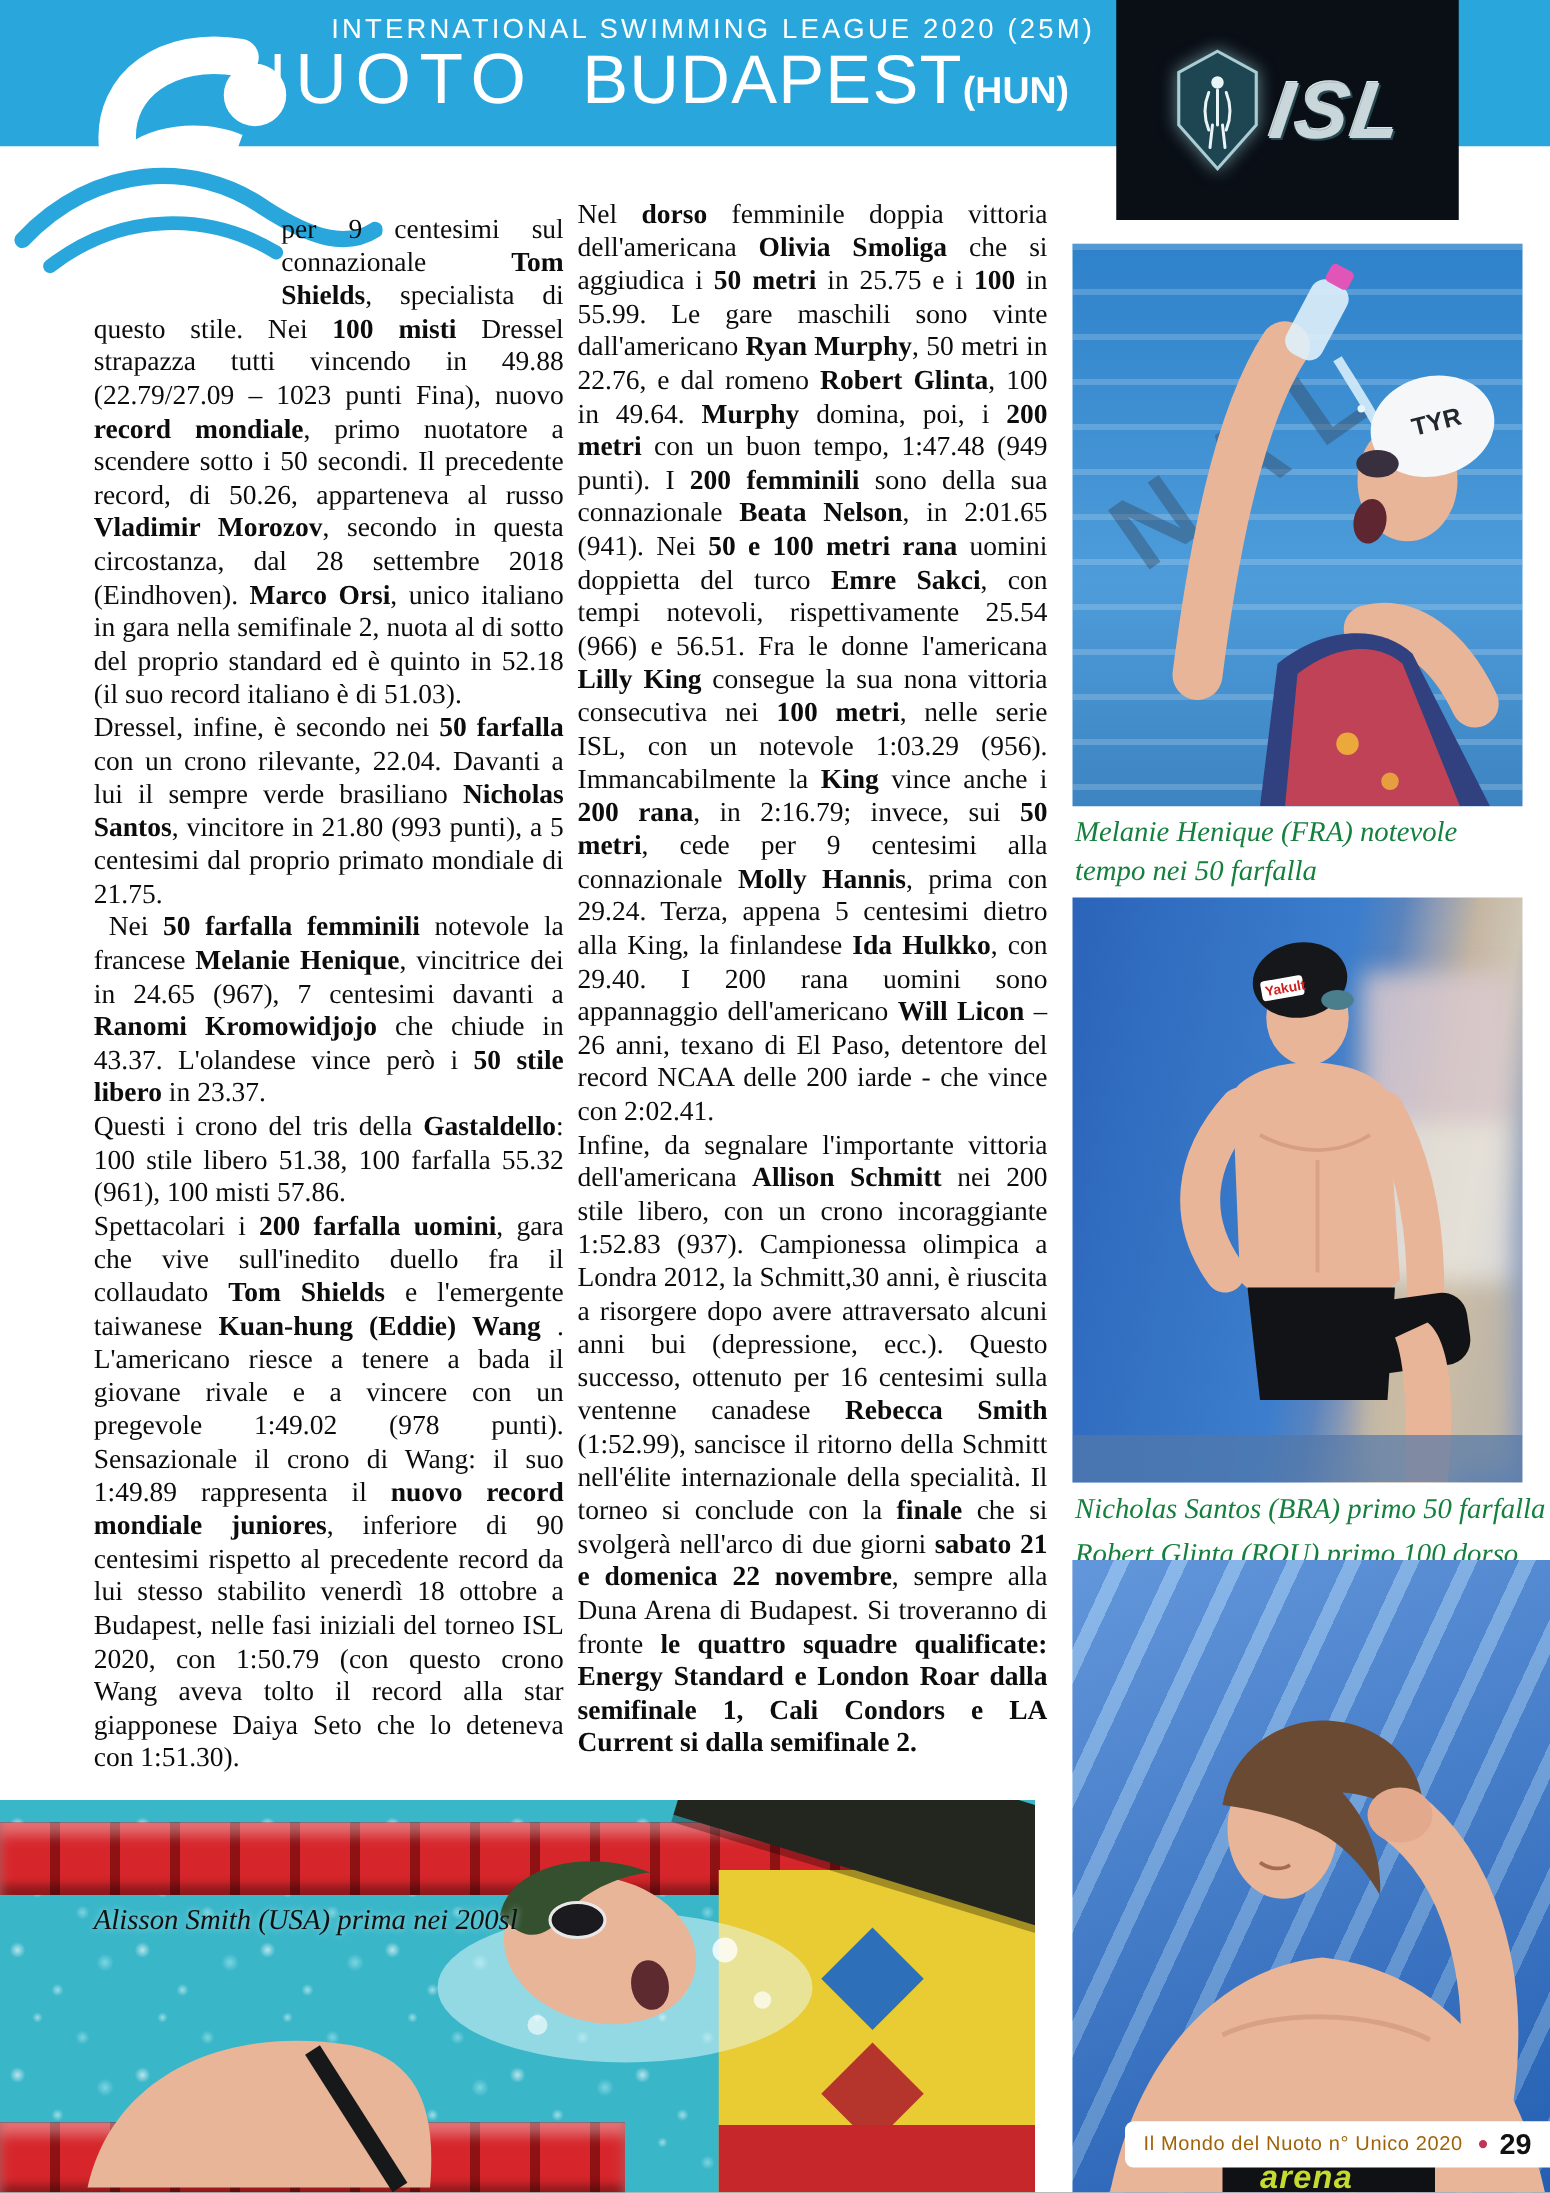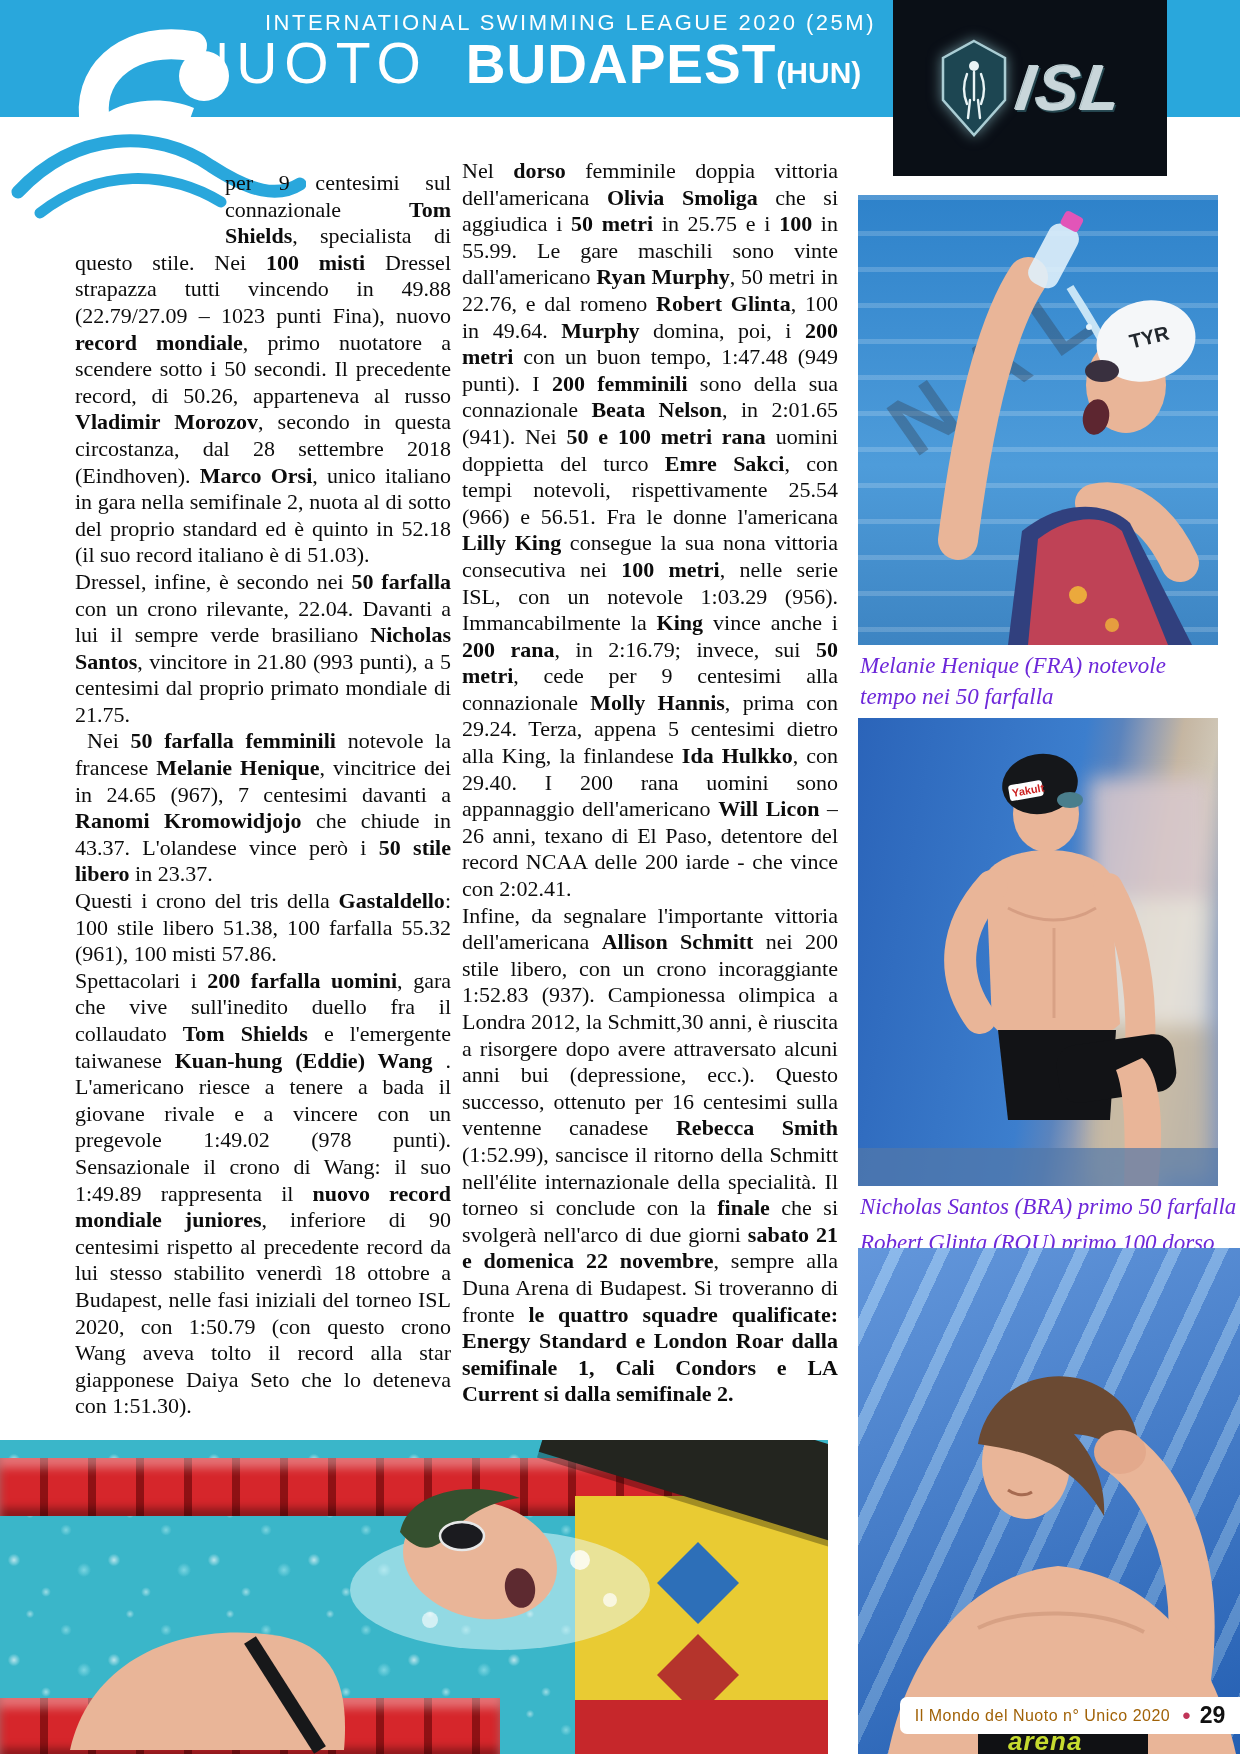--- a/index.html
+++ b/index.html
@@ -7,21 +7,21 @@
         font-family:"Liberation Serif","DejaVu Serif",serif;padding-left:31px;}
 
   
   .band{position:absolute;left:0;top:0;width:1240px;height:117px;background:#29a7dc;}
   .topline{position:absolute;left:265px;top:10px;width:560px;text-align:center;color:#fff;
            font-family:"Liberation Sans","DejaVu Sans",sans-serif;font-size:22px;font-weight:400;
            letter-spacing:2.5px;white-space:nowrap;}
   .titlebar{position:absolute;left:188px;top:30px;display:flex;align-items:baseline;color:#fff;
             font-family:"Liberation Sans","DejaVu Sans",sans-serif;white-space:nowrap;}
   .brand{font-size:57px;font-weight:400;letter-spacing:7px;}
-  .city{font-size:55px;font-weight:700;margin-left:38px;letter-spacing:1px;}
+  .city{font-size:55px;font-weight:400;margin-left:38px;letter-spacing:1px;}
   .country{font-size:30px;font-weight:800;}
   .logo-svg{position:absolute;left:6px;top:20px;width:300px;height:200px;}
 
   .isl-box{position:absolute;left:893px;top:0;width:274px;height:176px;background:#0a0f16;
            display:flex;align-items:center;justify-content:center;gap:6px;}
   .isl-shield{width:74px;height:100px;filter:drop-shadow(0 0 7px rgba(170,230,240,.55));}
   .isl-word{font-family:"Liberation Sans","DejaVu Sans",sans-serif;font-weight:900;font-style:italic;
             font-size:64px;color:#c9d6da;transform:skewX(-8deg);
             text-shadow:0 0 2px #355a63,2px 2px 0 #24444d,-1px -1px 0 #eef7f9;letter-spacing:2px;}
 
@@ -71,21 +71,21 @@
   .lane.bot{left:0;top:258px;width:500px;}
   .board{position:absolute;left:575px;top:56px;width:253px;height:258px;background:#e9cb33;}
   .diamond{position:absolute;width:58px;height:58px;transform:rotate(45deg);}
   .d-blue{left:94px;top:58px;background:#2d6fb8;}
   .d-red{left:94px;top:150px;background:#b5342c;}
   .board-strip{position:absolute;left:0;top:204px;width:253px;height:54px;background:#c6272b;}
   .gutter{position:absolute;left:545px;top:-30px;width:330px;height:92px;background:#23251f;
           transform:rotate(17deg);box-shadow:0 6px 0 rgba(0,0,0,.3);}
 
   
-  .caption{position:absolute;font-style:italic;font-size:23px;line-height:31px;color:#6d28d9;}
+  .caption{position:absolute;font-style:italic;font-size:23px;line-height:31px;color:#15803d;}
   .cap1{left:860px;top:650px;width:330px;}
   .cap2{left:860px;top:1189px;width:382px;line-height:36px;}
   .cap4{left:75px;top:1518px;color:#101010;text-shadow:0 0 6px rgba(180,240,245,.8);}
 
   .footerbox{position:absolute;left:900px;top:1697px;width:340px;height:37px;background:#fff;
              border-radius:7px 0 0 7px;display:flex;align-items:center;justify-content:center;
              font-family:"Liberation Sans","DejaVu Sans",sans-serif;}
   .f-title{color:#a16207;font-size:16px;letter-spacing:.5px;white-space:nowrap;}
   .f-bullet{color:#c03558;font-size:24px;margin:0 9px 0 12px;line-height:0;}
   .f-num{color:#111;font-size:23px;font-weight:800;}
@@ -231,20 +231,21 @@
       <path d="M250 200 L320 310" stroke="#17181a" stroke-width="14"></path>
       <ellipse class="skin" cx="480" cy="120" rx="78" ry="58" transform="rotate(14 480 120)"></ellipse>
       <path d="M400 92 C 408 52 470 38 520 58 C 500 60 470 70 452 92 C 436 110 420 116 400 92 Z" fill="#35502f"></path>
       <ellipse cx="462" cy="96" rx="22" ry="14" fill="#1b1b1f"></ellipse>
       <ellipse cx="462" cy="96" rx="22" ry="14" fill="none" stroke="#e8e8e8" stroke-width="2.5"></ellipse>
       <ellipse cx="520" cy="148" rx="15" ry="20" fill="#5d2a30" transform="rotate(-10 520 148)"></ellipse>
       <circle cx="580" cy="120" r="10" fill="#ffffff" opacity=".8"></circle>
         <circle cx="610" cy="160" r="7" fill="#ffffff" opacity=".7"></circle>
       <circle cx="430" cy="180" r="8" fill="#ffffff" opacity=".6"></circle>
     </svg>
+    <div class="caption cap4" style="position:absolute;left:75px;top:80px;">Alisson Smith (USA) prima nei 200sl</div>
   </div>
 
   <div class="footerbox">
     <span class="f-title">Il Mondo del Nuoto n° Unico 2020</span>
     <span class="f-bullet">•</span>
     <span class="f-num">29</span>
   </div>
 
 </div>
 

